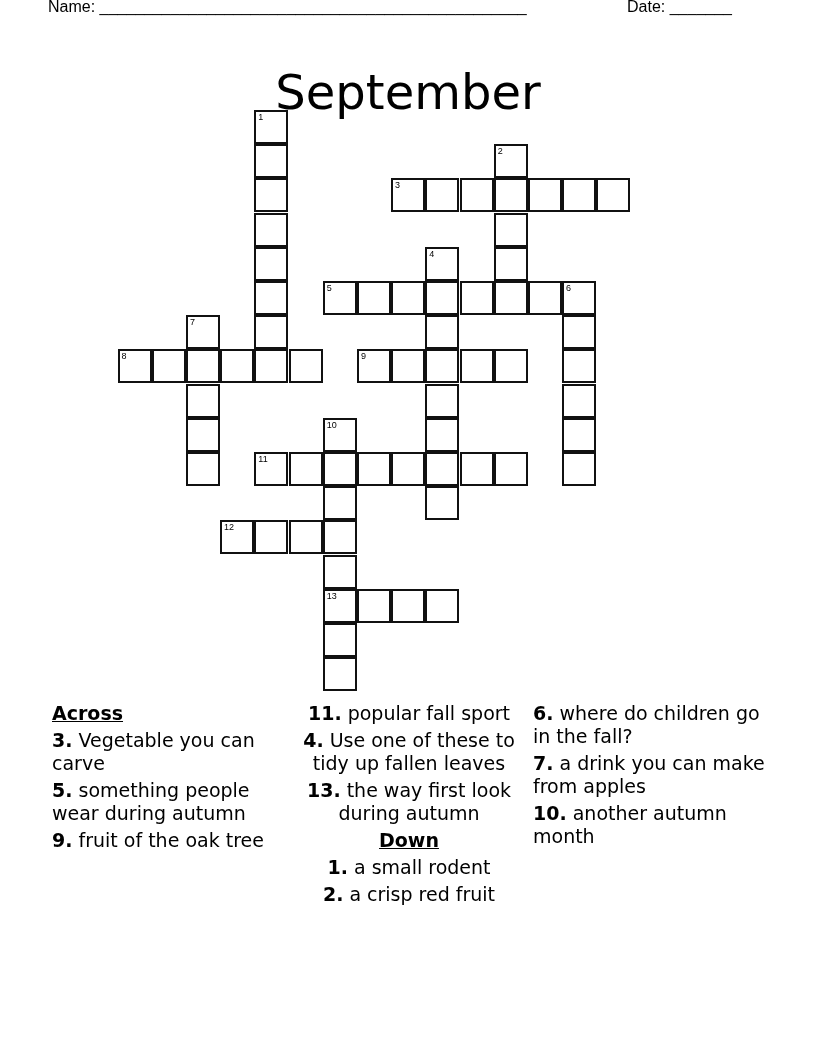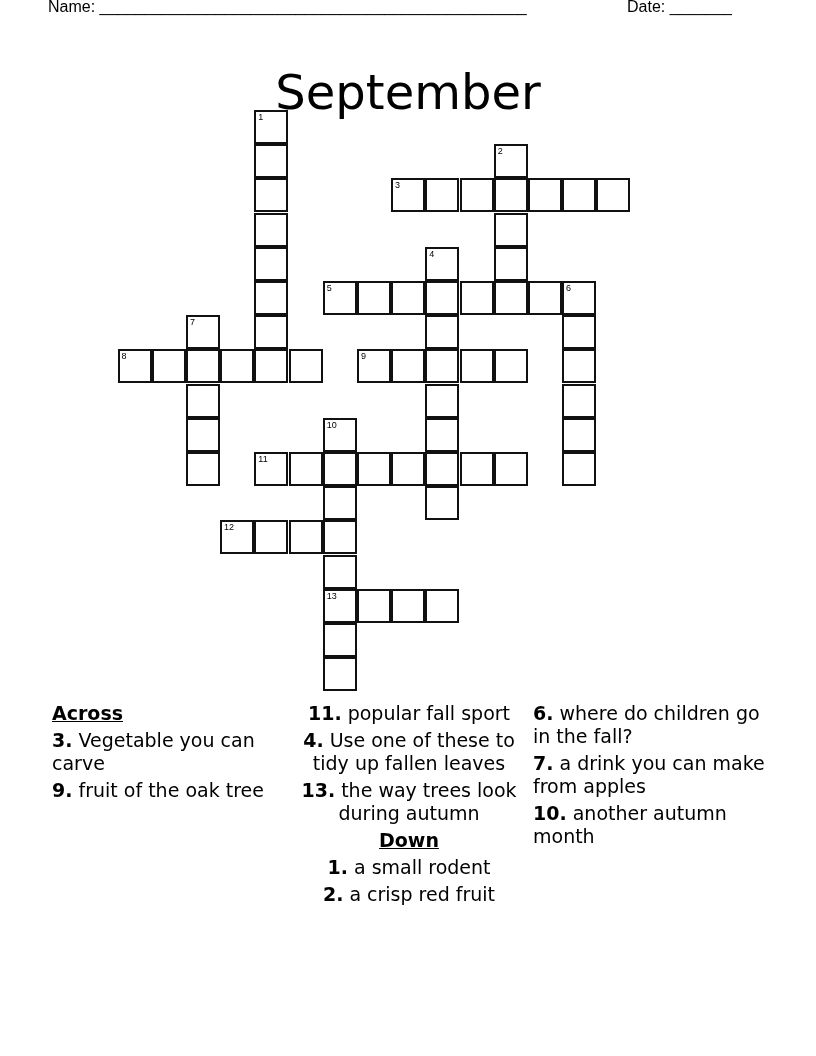--- a/index.html
+++ b/index.html
@@ -122,26 +122,27 @@
     <div class="cell" style="left: 288.5px; top: 520.4px;"></div>
     <div class="cell" style="left: 356.9px; top: 588.8px;"></div>
     <div class="cell" style="left: 391.1px; top: 588.8px;"></div>
     <div class="cell" style="left: 425.3px; top: 588.8px;"></div>
   </div>
 
 <div class="clues">
   <div class="col" style="left:52px;">
     <div class="section-head">Across</div>
     <div class="clue"><span class="n">3.</span><span> Vegetable you can carve</span></div>
+    <div class="clue"><span class="n">5.</span><span> something people wear during autumn</span></div>
     <div class="clue"><span class="n">9.</span><span> fruit of the oak tree</span></div>
   </div>
   <div class="col" style="left:293px;text-align:center;">
     <div class="clue"><span class="n">11.</span><span> popular fall sport</span></div>
     <div class="clue"><span class="n">4.</span><span> Use one of these to tidy up fallen leaves</span></div>
-    <div class="clue"><span class="n">13.</span><span> the way trees look during autumn</span></div>
+    <div class="clue"><span class="n">13.</span><span> the way first look during autumn</span></div>
     <div class="section-head">Down</div>
     <div class="clue"><span class="n">1.</span><span> a small rodent</span></div>
     <div class="clue"><span class="n">2.</span><span> a crisp red fruit</span></div>
   </div>
   <div class="col" style="left:533px;">
     <div class="clue"><span class="n">6.</span><span> where do children go in the fall?</span></div>
     <div class="clue"><span class="n">7.</span><span> a drink you can make from apples</span></div>
     <div class="clue"><span class="n">10.</span><span> another autumn month</span></div>
   </div>
 </div>

